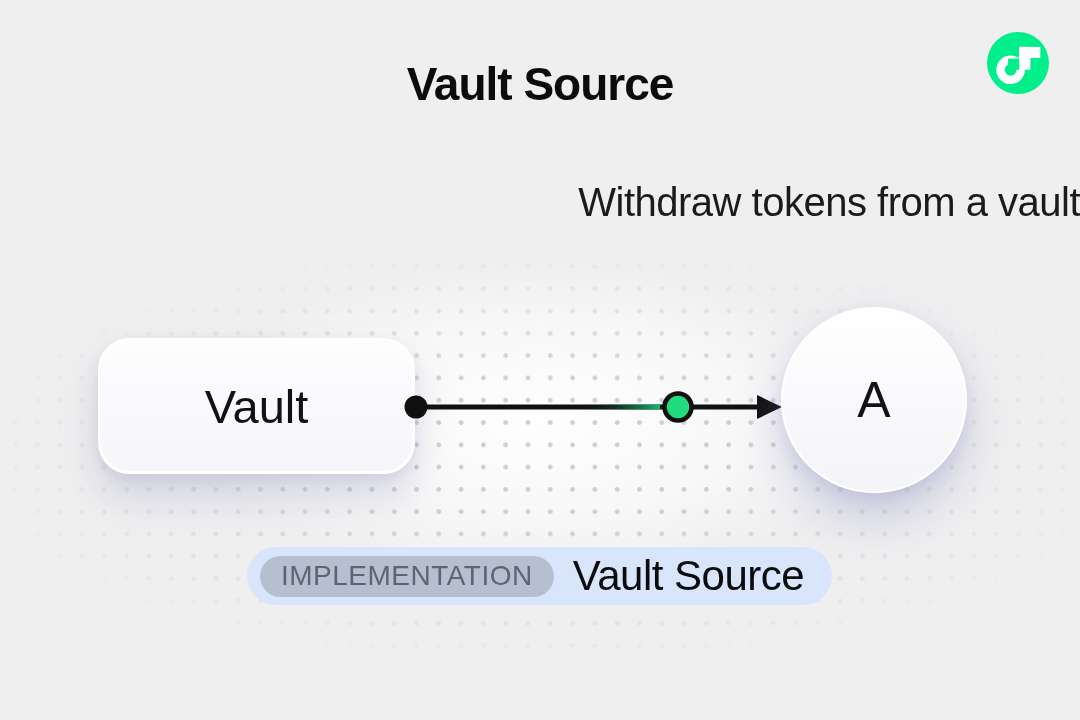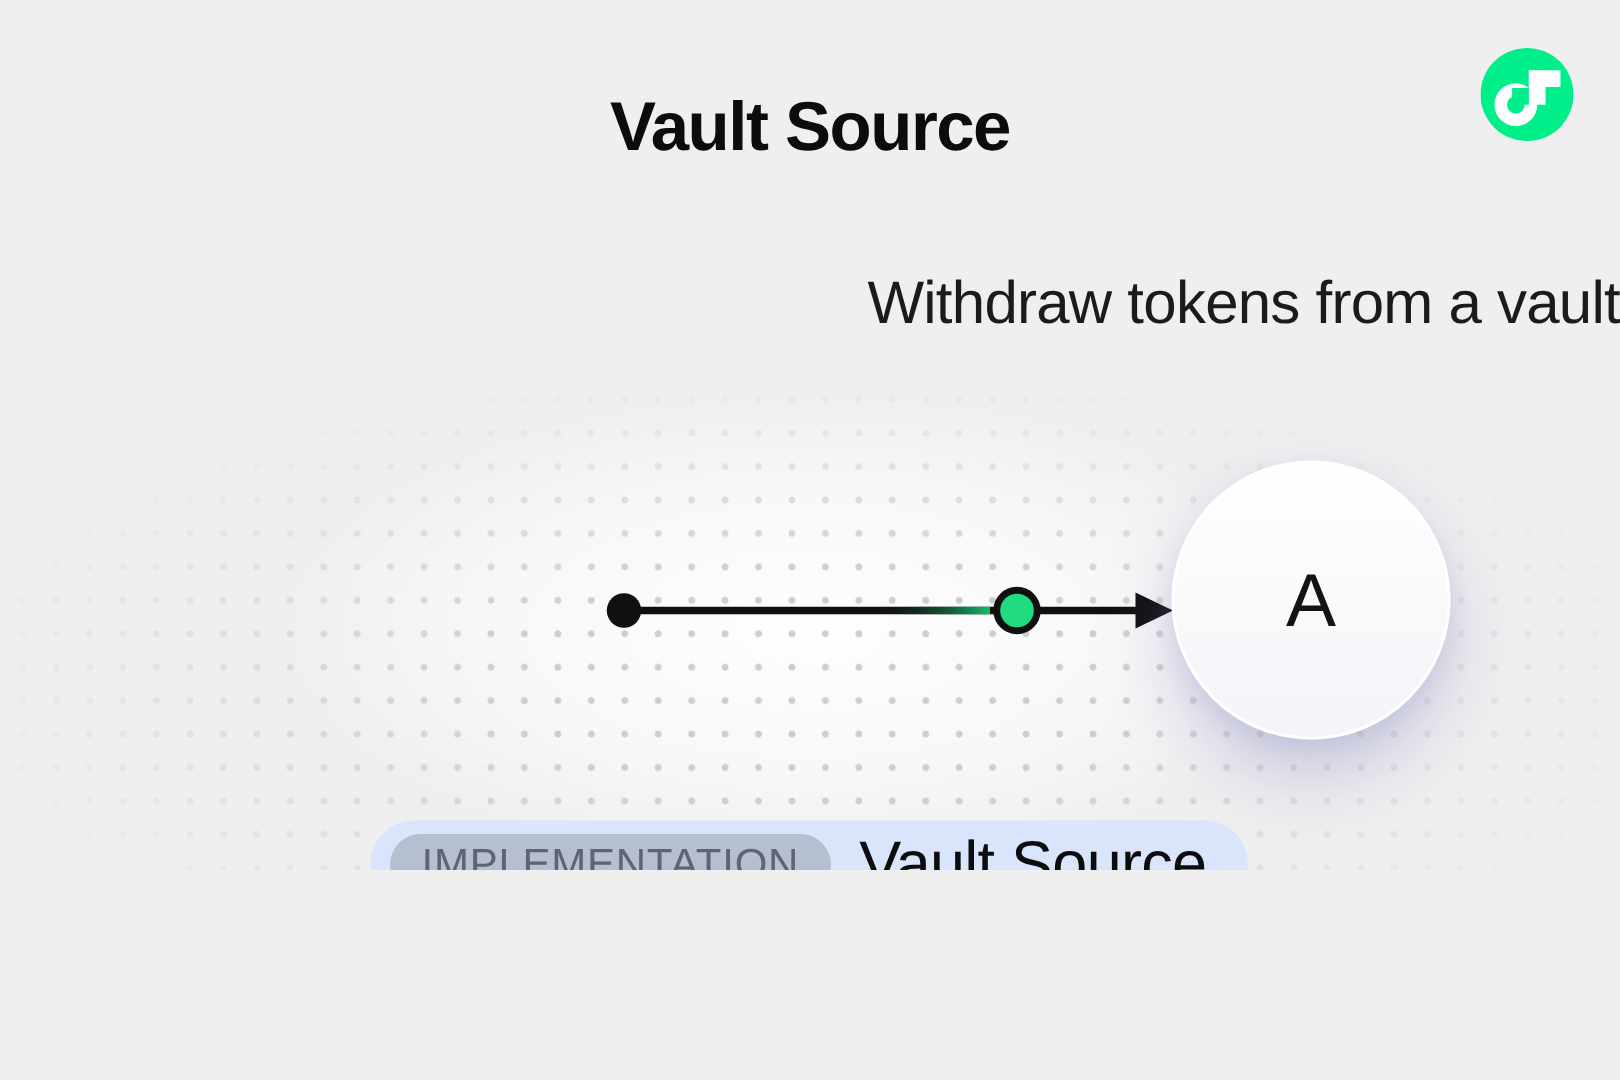--- a/index.html
+++ b/index.html
@@ -9,21 +9,21 @@
   body {
     width: 1080px;
     height: 720px;
     overflow: hidden;
     font-family: "Liberation Sans", "DejaVu Sans", sans-serif;
     background: var(--background, #efeff0);
   }
   .canvas {
     position: relative;
     width: 1080px;
-    height: 580px;
+    height: 720px;
     overflow: hidden;
   }
   
   .glow {
     position: absolute;
     left: 0; top: 0; right: 0; bottom: 0;
     background:
       radial-gradient(ellipse 470px 210px at 540px 420px,
         rgba(255,255,255,0.95) 0%, rgba(255,255,255,0.55) 45%, rgba(255,255,255,0) 75%);
   }
@@ -172,20 +172,23 @@
       <rect x="52" y="24" width="34" height="18" fill="#ffffff"></rect>
       <circle cx="38" cy="61" r="9.5" style="fill: var(--flow-green, #00ef8b);"></circle>
       <rect x="34" y="43" width="18" height="18" style="fill: var(--flow-green, #00ef8b);"></rect>
     </svg>
   </div>
 
   <h1 class="title">Vault Source</h1>
 
   <p class="subtitle">Withdraw tokens from a vault</p>
 
+  <div class="vault-box">
+    <span>Vault</span>
+  </div>
 
   <svg class="edge-svg" viewBox="0 0 390 55">
     <defs>
       <linearGradient id="lineGreen" gradientUnits="userSpaceOnUse" x1="178" y1="0" x2="261" y2="0">
         <stop offset="0" stop-color="#101010" stop-opacity="0"></stop>
         <stop offset="1" stop-color="#12c06e"></stop>
       </linearGradient>
     </defs>
     <line class="edge-line" x1="16" y1="27" x2="360" y2="27"></line>
     <line x1="178" y1="27" x2="260" y2="27" stroke="url(#lineGreen)" stroke-width="5"></line>

